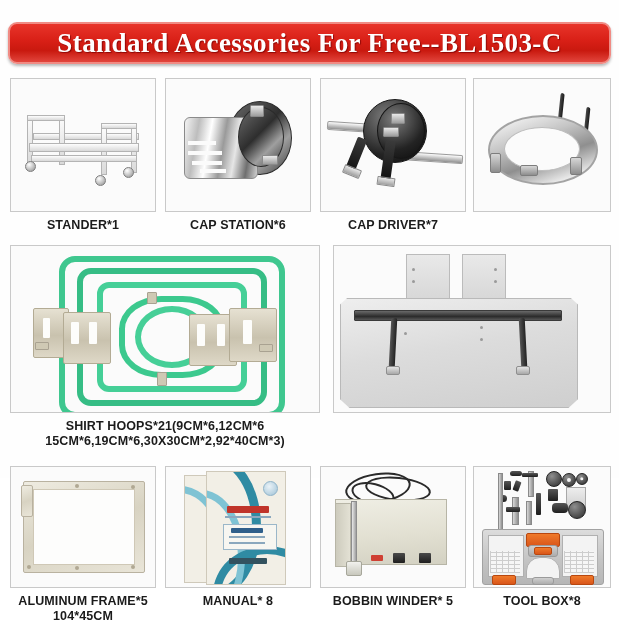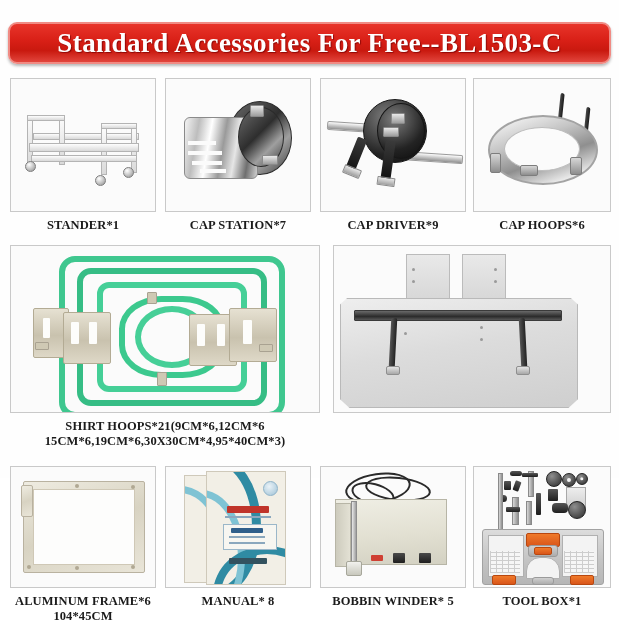--- a/index.html
+++ b/index.html
@@ -26,21 +26,21 @@
     font-family:"Liberation Serif", serif;
     font-weight:bold;
     font-size:27px;
     color:#ffffff;
     letter-spacing:.4px;
     white-space:nowrap;
     text-shadow:1px 1px 1px rgba(120,0,0,.75);
   }
 
   
-  .cell{position:absolute;font-family:Liberation Serif, serif;}
+  .cell{position:absolute;}
   .frame{
     box-sizing:border-box;
     border:1px solid #c9c9c9;
     background:#fbfbfb;
     width:100%;
     position:relative;
     overflow:hidden;
   }
   .caption{
     text-align:center;
@@ -198,54 +198,53 @@
         <div class="cs-body" style="left:18px;top:38px;width:72px;height:60px;"></div>
         <div class="cs-slot" style="left:22px;top:62px;width:28px;height:4px;"></div>
         <div class="cs-slot" style="left:22px;top:72px;width:34px;height:4px;"></div>
         <div class="cs-slot" style="left:26px;top:82px;width:30px;height:4px;"></div>
         <div class="cs-slot" style="left:34px;top:90px;width:26px;height:4px;"></div>
         <div class="cs-ring" style="left:72px;top:28px;width:44px;height:58px;"></div>
         <div class="cd-tip" style="left:84px;top:26px;width:12px;height:10px;"></div>
         <div class="cd-tip" style="left:96px;top:76px;width:14px;height:8px;"></div>
       </div>
     </div>
-    <div class="caption">CAP STATION*7</div>
+    <div class="caption">CAP STATION*6</div>
   </div>
 
   <div class="cell" style="left:320px;top:78px;width:146px;">
     <div class="frame" style="height:134px;">
       <div class="art">
         <div class="cd-rail" style="left:6px;top:44px;width:62px;transform:rotate(4deg);"></div>
         <div class="cd-rail" style="left:78px;top:74px;width:62px;transform:rotate(4deg);"></div>
         <div class="cd-drum" style="left:42px;top:20px;width:62px;height:62px;"></div>
         <div class="cd-drum" style="left:56px;top:24px;width:46px;height:54px;"></div>
         <div class="cd-tip" style="left:70px;top:34px;width:12px;height:9px;"></div>
         <div class="cd-tip" style="left:62px;top:48px;width:14px;height:8px;"></div>
         <div class="cd-arm" style="left:30px;top:58px;width:10px;height:36px;transform:rotate(22deg);"></div>
         <div class="cd-arm" style="left:62px;top:62px;width:10px;height:40px;transform:rotate(8deg);"></div>
         <div class="cd-tip" style="left:22px;top:88px;width:16px;height:7px;transform:rotate(22deg);"></div>
         <div class="cd-tip" style="left:56px;top:98px;width:16px;height:7px;transform:rotate(8deg);"></div>
       </div>
     </div>
-    <div class="caption">CAP DRIVER*9</div>
+    <div class="caption">CAP DRIVER*7</div>
   </div>
 
   <div class="cell" style="left:473px;top:78px;width:138px;">
     <div class="frame" style="height:134px;">
       <div class="art">
         <div class="ch-rod" style="left:84px;top:14px;height:52px;transform:rotate(6deg);"></div>
         <div class="ch-rod" style="left:110px;top:28px;height:48px;transform:rotate(6deg);"></div>
         <div class="ch-ring" style="left:14px;top:36px;width:106px;height:66px;"></div>
         <div class="ch-inner" style="left:30px;top:48px;width:74px;height:42px;"></div>
         <div class="ch-clip" style="left:16px;top:74px;width:9px;height:18px;border-radius:2px;"></div>
         <div class="ch-clip" style="left:46px;top:86px;width:16px;height:9px;border-radius:2px;"></div>
         <div class="ch-clip" style="left:96px;top:78px;width:10px;height:16px;border-radius:2px;"></div>
       </div>
     </div>
-    <div class="caption">CAP HOOPS*6</div>
   </div>
 
   <div class="cell" style="left:10px;top:245px;width:310px;">
     <div class="frame" style="height:168px;">
       <div class="art">
         <div class="sh-ring" style="left:48px;top:10px;width:214px;height:150px;"></div>
         <div class="sh-ring r2" style="left:66px;top:22px;width:178px;height:126px;"></div>
         <div class="sh-ring r3" style="left:86px;top:36px;width:138px;height:98px;"></div>
         <div class="sh-ring r4" style="left:108px;top:50px;width:94px;height:70px;"></div>
         <div class="sh-ring" style="left:124px;top:60px;width:62px;height:50px;border-radius:50%;border-color:#46cf97;"></div>
@@ -263,21 +262,21 @@
         <div class="sh-hole" style="left:206px;top:78px;width:8px;height:22px;"></div>
         <div class="sh-hole" style="left:232px;top:74px;width:9px;height:24px;"></div>
         <div class="sh-clip" style="left:248px;top:98px;width:12px;height:6px;"></div>
 
         <div class="sh-clip" style="left:136px;top:46px;width:8px;height:10px;"></div>
         <div class="sh-clip" style="left:146px;top:126px;width:8px;height:12px;"></div>
       </div>
     </div>
     <div class="caption">
       <span>SHIRT HOOPS*21(9CM*6,12CM*6</span>
-      <span class="l2">15CM*6,19CM*6,30X30CM*4,95*40CM*3)</span>
+      <span class="l2">15CM*6,19CM*6,30X30CM*2,92*40CM*3)</span>
     </div>
   </div>
 
   <div class="cell" style="left:333px;top:245px;width:278px;">
     <div class="frame" style="height:168px;">
       <div class="art">
         <div class="ft-tab" style="left:72px;top:8px;width:42px;height:52px;"></div>
         <div class="ft-tab" style="left:128px;top:8px;width:42px;height:52px;"></div>
         <div class="ft-plate" style="left:6px;top:52px;width:236px;height:108px;
              clip-path:polygon(3% 0,97% 0,100% 6%,100% 92%,96% 100%,4% 100%,0 92%,0 6%);"></div>
@@ -305,21 +304,21 @@
         <div class="af-bolt" style="left:16px;top:18px;"></div>
         <div class="af-bolt" style="left:64px;top:17px;"></div>
         <div class="af-bolt" style="left:120px;top:18px;"></div>
         <div class="af-bolt" style="left:16px;top:98px;"></div>
         <div class="af-bolt" style="left:64px;top:99px;"></div>
         <div class="af-bolt" style="left:120px;top:98px;"></div>
         <div class="af-outer" style="left:10px;top:18px;width:10px;height:30px;"></div>
       </div>
     </div>
     <div class="caption">
-      <span>ALUMINUM FRAME*6</span>
+      <span>ALUMINUM FRAME*5</span>
       <span class="l2">104*45CM</span>
     </div>
   </div>
 
   <div class="cell" style="left:165px;top:466px;width:146px;">
     <div class="frame" style="height:122px;">
       <div class="art">
 
         <div class="mn-book" style="left:18px;top:8px;width:72px;height:106px;">
           <div class="mn-sw" style="left:-44px;top:-14px;width:84px;height:120px;border:9px solid #2f8ba3;"></div>
@@ -393,17 +392,17 @@
         <div class="tb-orange" style="left:52px;top:66px;width:32px;height:12px;"></div>
         <div class="tb-handle" style="left:54px;top:78px;width:28px;height:10px;"></div>
         <div class="tb-orange" style="left:60px;top:80px;width:16px;height:6px;"></div>
         <div class="tb-panel" style="left:52px;top:90px;width:32px;height:20px;border-radius:14px 14px 0 0;"></div>
         <div class="tb-orange" style="left:18px;top:108px;width:22px;height:8px;"></div>
         <div class="tb-orange" style="left:96px;top:108px;width:22px;height:8px;"></div>
         <div class="tb-handle" style="left:58px;top:110px;width:20px;height:6px;"></div>
       </div>
     </div>
     <div class="caption">
-      <span>TOOL BOX*1</span>
+      <span>TOOL BOX*8</span>
     </div>
   </div>
 
 </div>
 
 </body></html>

